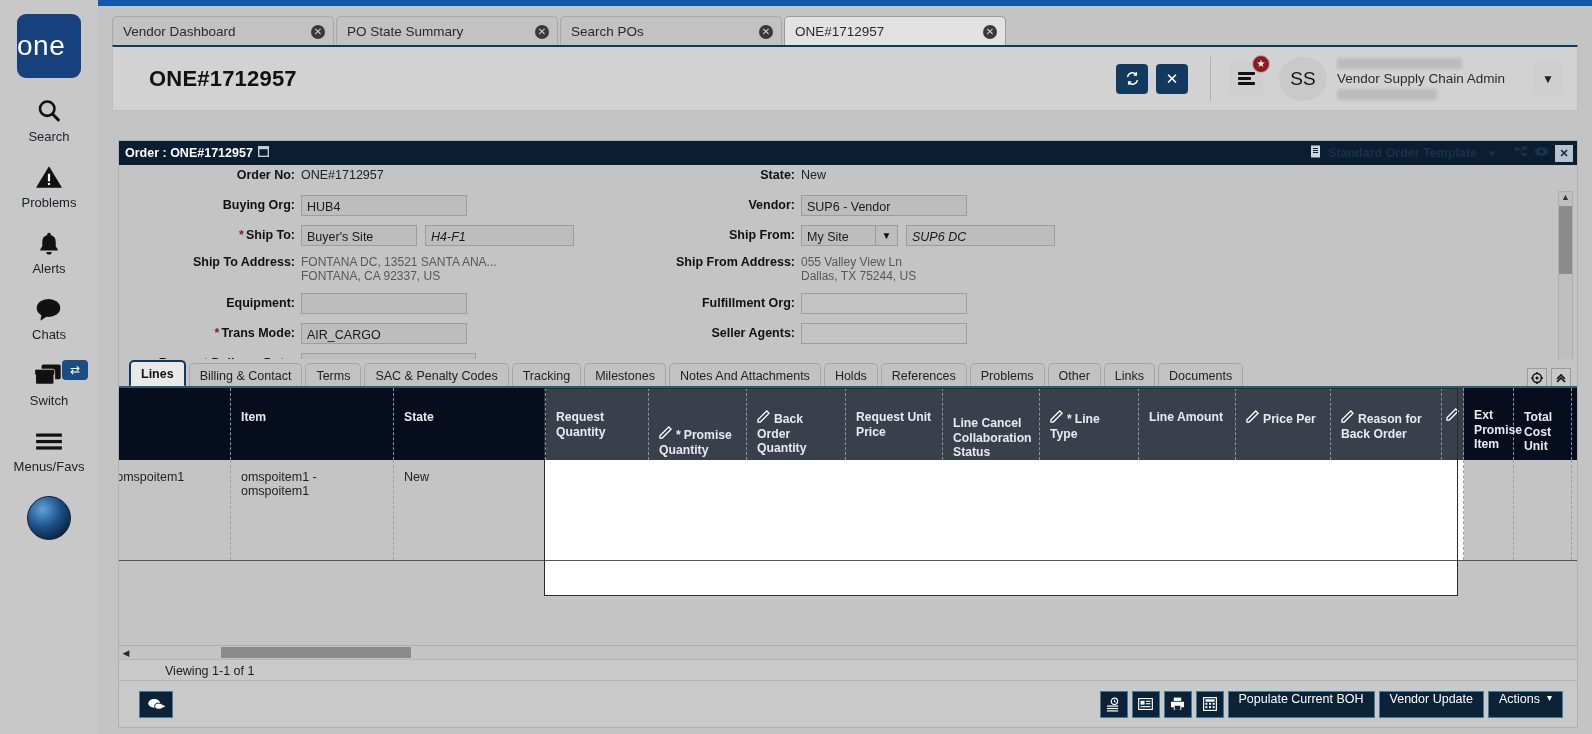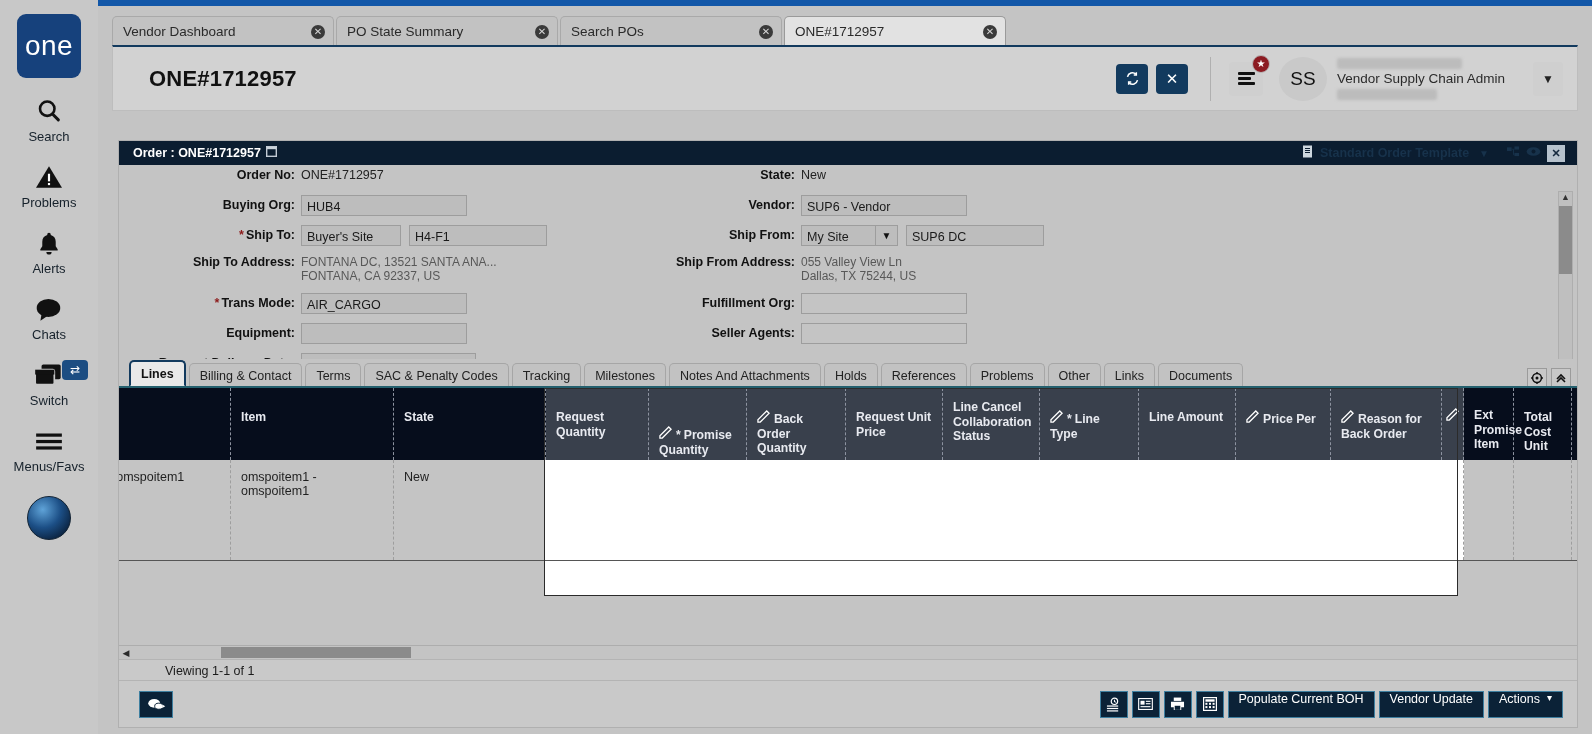--- a/index.html
+++ b/index.html
@@ -13,21 +13,21 @@
   .app { position: relative; width: 1592px; height: 734px; background: #c4c4c4; }
 
   
   .rail {
     position: absolute; left: 0; top: 0; width: 98px; height: 734px;
     background: #c8c8c8; display: flex; flex-direction: column; align-items: center;
     padding-top: 14px;
   }
   .logo {
     width: 64px; height: 64px; background: #16417c; border-radius: 9px;
-    display: flex; align-items: center; justify-content: center;
+    display: flex; align-items: center; 
     color: #fff; font-size: 28px; letter-spacing: .5px; font-weight: 400;
   }
   .rail-item {
     margin-top: 16px; width: 98px; display: flex; flex-direction: column;
     align-items: center; color: #1b1b1b; position: relative;
   }
   .rail-item .glyph { height: 34px; display: flex; align-items: center; justify-content: center; }
   .rail-item .lbl { font-size: 13px; margin-top: 1px; color: #16212b; }
   .switch-badge {
     position: absolute; right: 10px; top: 2px; width: 26px; height: 20px;
@@ -106,21 +106,21 @@
     display: flex; align-items: center; justify-content: center; font-size: 12px; color: #222;
   }
 
   
   .orderpanel {
     position: absolute; left: 20px; top: 140px; right: 14px; bottom: 6px;
     background: #c4c4c4; border: 1px solid #b0b0b0;
   }
   .panel-title {
     height: 24px; background: #0b1d30; color: #fff; display: flex; align-items: center;
-    padding: 0 12px; font-size: 12.5px; font-weight: bold;
+    padding: 0 4px; font-size: 12.5px; font-weight: bold;
   }
   .panel-title .ttxt { margin-left: 2px; }
   .panel-title .tpl-right { margin-left: auto; display: flex; align-items: center; gap: 6px; }
   .tplname { color: #17324b; font-size: 12.5px; }
   .tpl-caret { color: #17324b; font-size: 10px; margin-left: 4px; }
   .panel-x {
     width: 18px; height: 17px; background: #b6c2cd; color: #14293f; font-size: 11px; font-weight: bold;
     display: flex; align-items: center; justify-content: center;
   }
 
@@ -138,22 +138,22 @@
     padding-right: 6px; white-space: nowrap;
   }
   .fcol-r .flabel { width: 142px; }
   .req { color: #8d1b1b; margin-right: 2px; }
   .fval { font-size: 12.5px; color: #222; }
   .fbox {
     background: #bdbdbd; border: 1px solid #9d9d9d; height: 21px; font-size: 12.5px;
     color: #1a1a1a; padding: 2px 5px 0 5px; line-height: 18px; white-space: nowrap; overflow: hidden;
   }
   .fbox.w165 { width: 166px; }
-  .fbox.w100 { width: 100px; }
-  .fbox.w148 { width: 138px; }
+  .fbox.w100 { width: 116px; }
+  .fbox.w148 { width: 149px; font-style: italic; }
   .fbox.w175 { width: 175px; }
   .addr { font-size: 12px; color: #585858; line-height: 14px; }
   .selbox { display: flex; }
   .selbox .arrow {
     width: 22px; height: 21px; background: #bdbdbd; border: 1px solid #9d9d9d; border-left: none;
     display: flex; align-items: center; justify-content: center; font-size: 10px; color: #111;
   }
   .scroll-right {
     position: absolute; right: 4px; top: 26px; width: 15px; height: 182px; background: #bfbfbf;
     border: 1px solid #aeaeae;
@@ -438,27 +438,27 @@
 
           <div class="frow" style="height:28px; align-items:flex-start">
             <span class="flabel">Ship To Address:</span>
             <span class="addr">
               <span>FONTANA DC, 13521 SANTA ANA...</span><br>
               <span>FONTANA, CA 92337, US</span>
             </span>
           </div>
 
           <div class="frow">
+            <span class="flabel">Equipment:</span>
+            <span class="fbox w165"></span>
+          </div>
+
+          <div class="frow">
             <span class="flabel"><span class="req">*</span><span>Trans Mode:</span></span>
             <span class="fbox w165">AIR_CARGO</span>
-          </div>
-
-          <div class="frow">
-            <span class="flabel">Equipment:</span>
-            <span class="fbox w165"></span>
           </div>
 
           <div class="frow">
             <span class="flabel">Request Delivery Date:</span>
             <span class="fbox w175">Jan 29, 2022 9:00 AM EST</span>
           </div>
         </div>
 
         <div class="formcol fcol-r">
 
@@ -582,21 +582,21 @@
               <span class="pen"><svg width="13" height="13" viewBox="0 0 14 14">
                     <path d="M1 13h2.5L13 3.5 10.5 1 1 10.5z" fill="none" stroke="#fff" stroke-width="1.4"></path>
                   </svg></span><span class="star2">*</span><span>Promise Quantity</span>
             </div>
             <div class="gh dk" style="width:99px">
               <span class="pen"><svg width="13" height="13" viewBox="0 0 14 14">
                     <path d="M1 13h2.5L13 3.5 10.5 1 1 10.5z" fill="none" stroke="#fff" stroke-width="1.4"></path>
                   </svg></span><span>Back Order Quantity</span>
             </div>
             <div class="gh dk" style="width:97px"><span>Request Unit Price</span></div>
-            <div class="gh dk" style="width:97px; padding-top:12px"><span>Line Cancel Collaboration Status</span></div>
+            <div class="gh dk" style="width:97px; padding-top:28px"><span>Line Cancel Collaboration Status</span></div>
             <div class="gh dk" style="width:99px">
               <span class="pen"><svg width="13" height="13" viewBox="0 0 14 14">
                     <path d="M1 13h2.5L13 3.5 10.5 1 1 10.5z" fill="none" stroke="#fff" stroke-width="1.4"></path>
                   </svg></span><span class="star2">*</span><span>Line Type</span>
             </div>
             <div class="gh dk" style="width:97px"><span>Line Amount</span></div>
             <div class="gh dk" style="width:95px">
               <span class="pen"><svg width="13" height="13" viewBox="0 0 14 14">
                     <path d="M1 13h2.5L13 3.5 10.5 1 1 10.5z" fill="none" stroke="#fff" stroke-width="1.4"></path>
                   </svg></span><span>Price Per</span>

